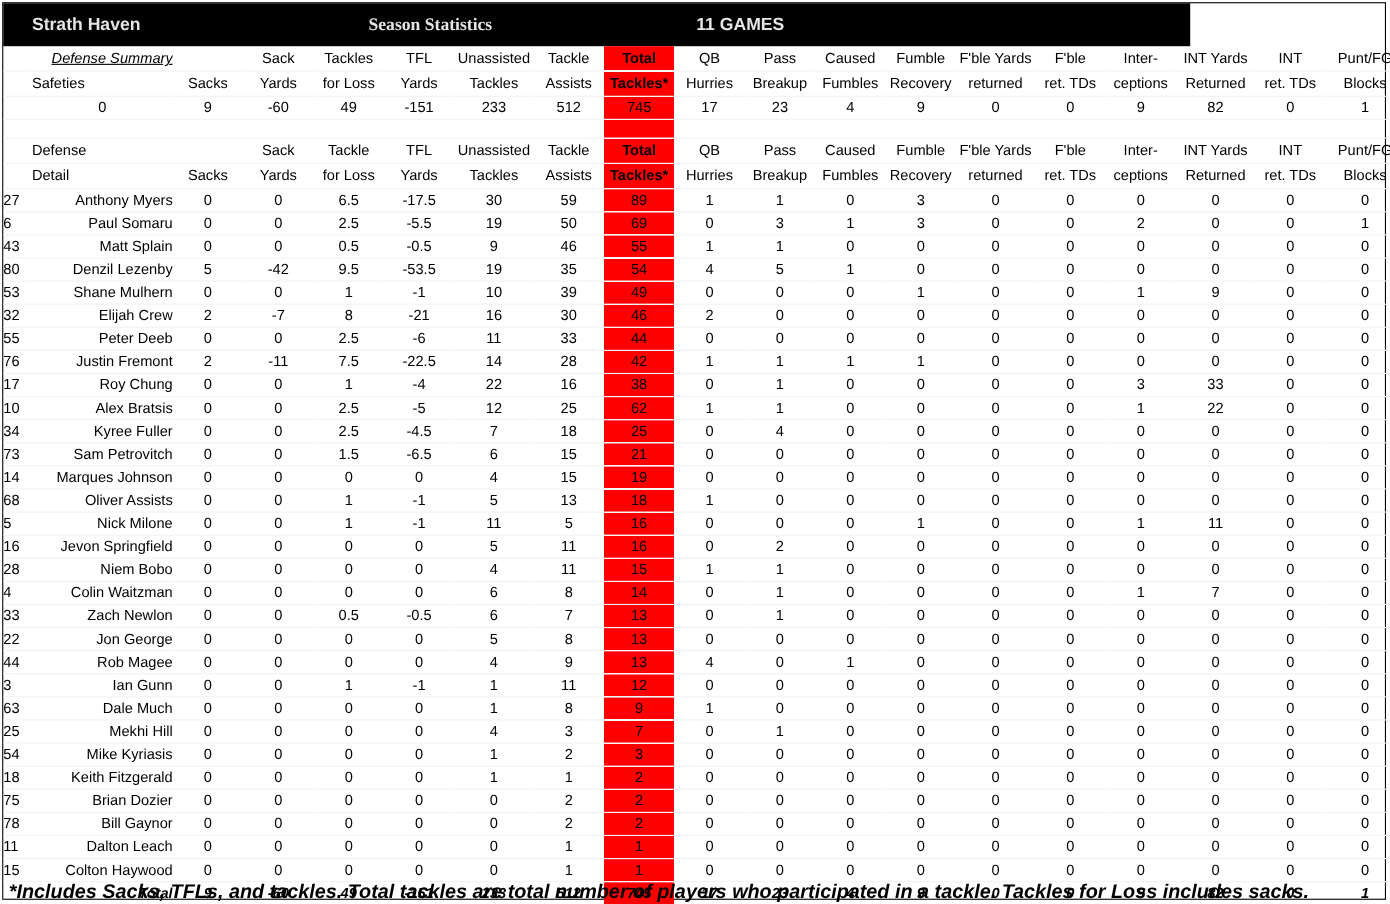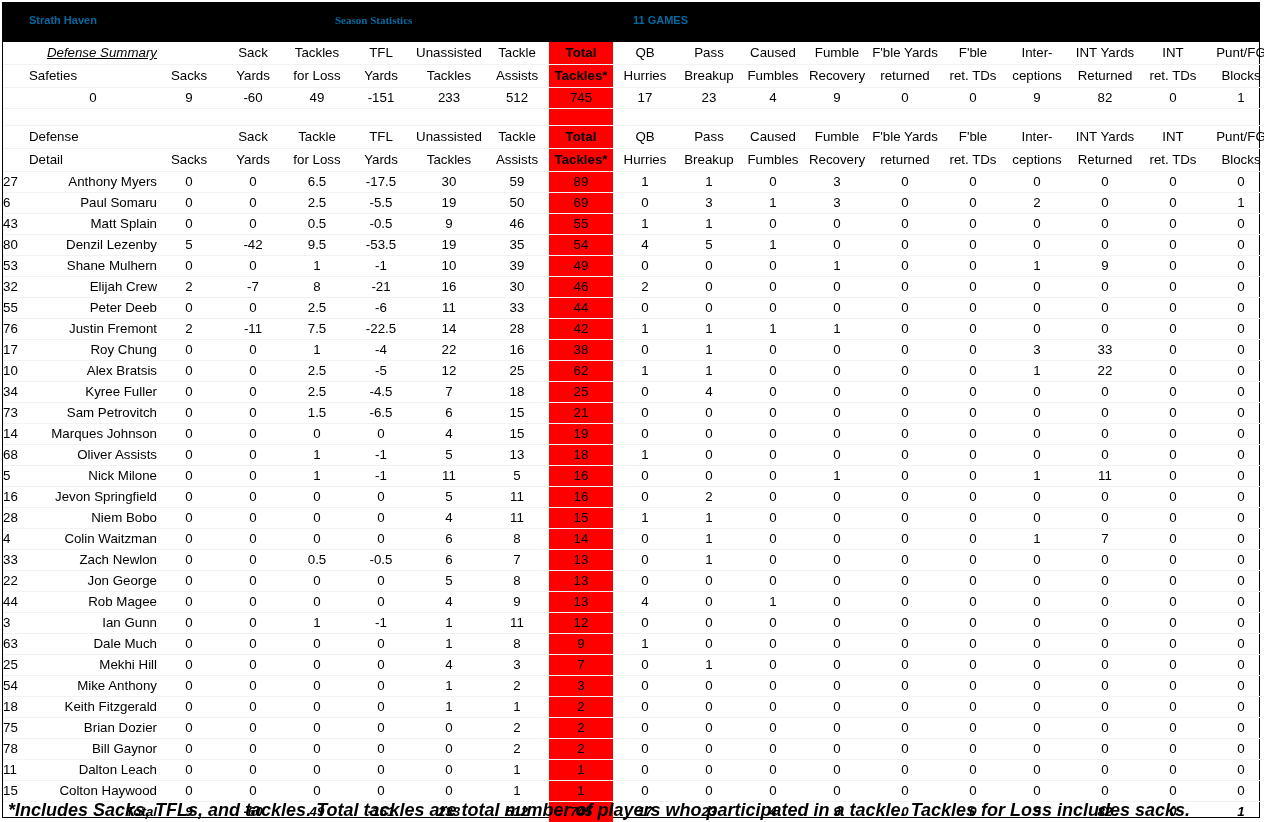--- a/index.html
+++ b/index.html
@@ -27,26 +27,26 @@
     width: 1258px;
     height: 816px;
     border: 1px solid #000000;
     box-sizing: border-box;
   }
   
   #titlebar {
     position: absolute;
     left: 3px;
     top: 3px;
-    width: 1256px;
+    width: 1079px;
     height: 39px;
     background: #000000;
-    color: #0369a1;
+    color: #e5e5e5;
     font-weight: bold;
-    font-size: 11px;
+    font-size: 16px;
   }
   #titlebar .tcell {
     position: absolute;
     top: 11px;
     white-space: nowrap;
   }
   #title-team { left: 26px; }
   #title-center { left: 332px; font-family: Liberation Serif, serif; }
   #title-games { left: 630px; }
 
@@ -789,21 +789,21 @@
           <td class="val">0</td>
           <td class="val">0</td>
           <td class="val">0</td>
           <td class="val">0</td>
           <td class="val">0</td>
           <td class="val">0</td>
           <td class="val">0</td>
         </tr>
         <tr class="grid">
           <td class="num">54</td>
-          <td class="name">Mike Anthony</td>
+          <td class="name">Mike Kyriasis</td>
           <td class="val">0</td>
           <td class="val">0</td>
           <td class="val">0</td>
           <td class="val">0</td>
           <td class="val">1</td>
           <td class="val">2</td>
           <td class="val red">3</td>
           <td class="val">0</td>
           <td class="val">0</td>
           <td class="val">0</td>

